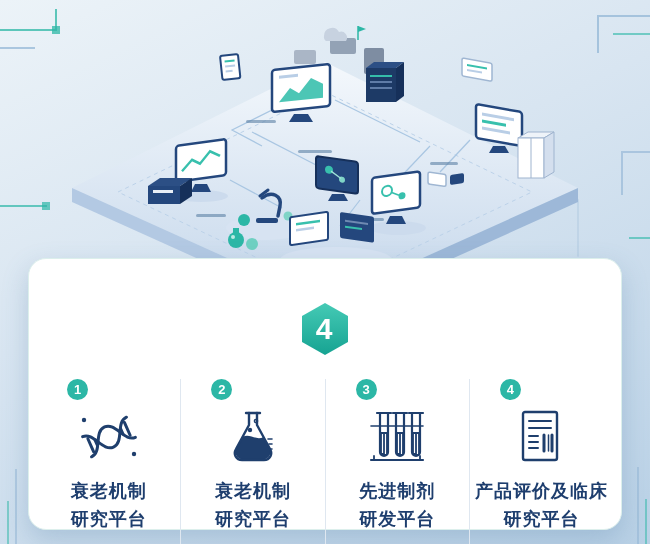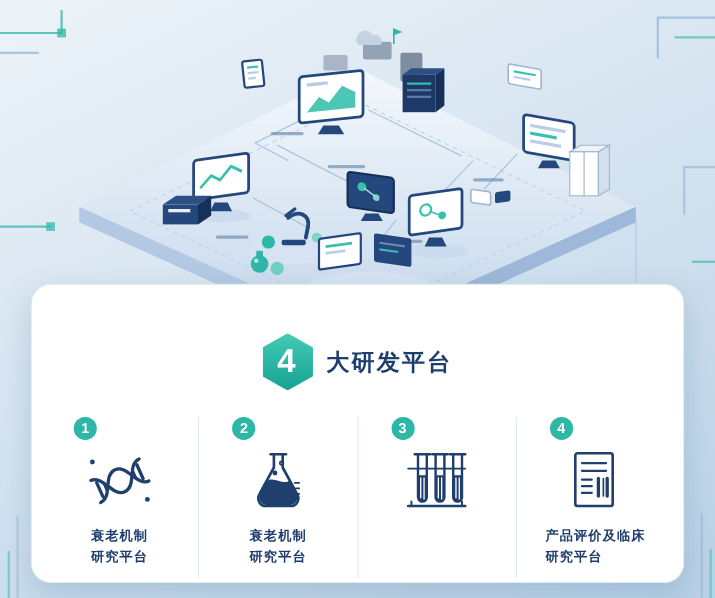--- a/index.html
+++ b/index.html
@@ -37,22 +37,22 @@
   .platform-col:last-child { border-right:none; }
   .num-circle {
     align-self:flex-start; margin-left:30px;
     width:21px; height:21px; border-radius:50%;
     background:#2cb7a6; color:#fff;
     font-size:13px; font-weight:bold;
     display:flex; align-items:center; justify-content:center;
   }
   .icon-wrap { margin-top:6px; height:62px; display:flex; align-items:center; justify-content:center; }
   .label {
-    margin-top:10px; 
-    font-size:12px; font-weight:bold; color:#1e3e6e;
+    margin-top:10px; text-align:center;
+    font-size:18px; font-weight:bold; color:#1e3e6e;
     line-height:1.55; letter-spacing:1px;
   }
 </style>
 </head>
 <body>
 
 <svg class="bg-svg" width="650" height="544" viewBox="0 0 650 544">
   <defs>
     <linearGradient id="topG" x1="0" y1="0" x2="0" y2="1">
       <stop offset="0" stop-color="#f4f8fc"></stop>
@@ -232,21 +232,20 @@
     <rect x="22" y="6" width="14" height="10" rx="2" fill="#24477d" transform="skewY(-8)"></rect>
   </g>
 </svg>
 
 <div class="card">
 
   <div class="card-title">
     <div class="hex">
       <span>4</span>
     </div>
-    <span>大研发平台</span>
   </div>
 
   <div class="cols">
 
     <div class="platform-col">
       <div class="num-circle">1</div>
       <div class="icon-wrap">
         <svg width="64" height="58" viewBox="0 0 64 58">
           <g transform="rotate(-24 32 29)" stroke="#1f3f6d" stroke-width="3" fill="none" stroke-linecap="round">
             <path d="M8,18 C20,18 20,40 32,40 C44,40 44,18 56,18"></path>
@@ -308,20 +307,24 @@
             <path d="M11,5 h14 M27,5 h14 M43,5 h14"></path>
             <path d="M14,5 V44 a4,4 0 0 0 8,0 V5"></path>
             <path d="M30,5 V44 a4,4 0 0 0 8,0 V5"></path>
             <path d="M46,5 V44 a4,4 0 0 0 8,0 V5"></path>
             <path d="M5,18 h52" stroke-width="1.6"></path>
             <path d="M5,52 h52"></path>
             <path d="M8,48 v4 M54,48 v4" stroke-width="1.8"></path>
           </g>
         </svg>
       </div>
+      <div class="label">
+        <span>先进制剂</span><br>
+        <span>研发平台</span>
+      </div>
     </div>
 
     <div class="platform-col">
       <div class="num-circle">4</div>
       <div class="icon-wrap">
         <svg width="60" height="58" viewBox="0 0 60 58">
           <g stroke="#1f3f6d" fill="none" stroke-linecap="round" stroke-linejoin="round">
             <rect x="12" y="4" width="34" height="48" rx="2" stroke-width="2.4"></rect>
             <path d="M18,13 h22 M18,20 h22" stroke-width="2"></path>
             <path d="M18,28 h9 M18,34 h9 M18,40 h9" stroke-width="2"></path>

